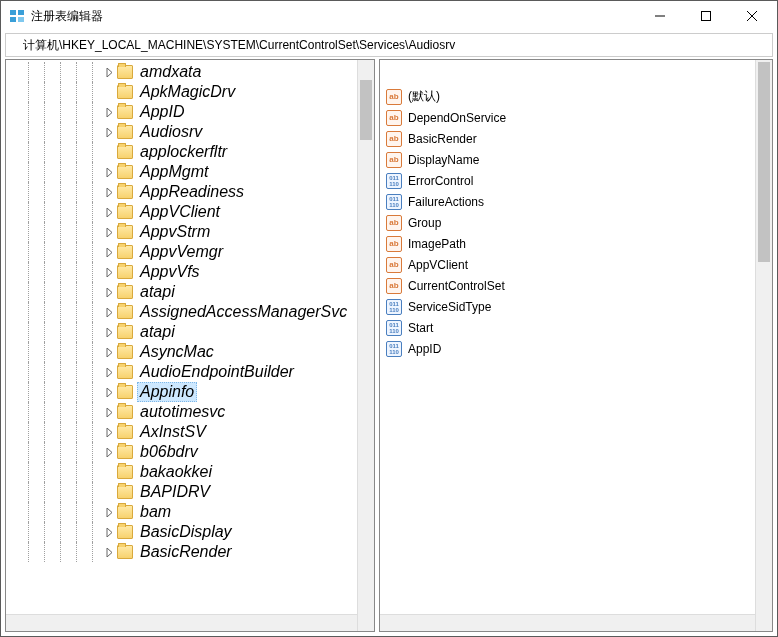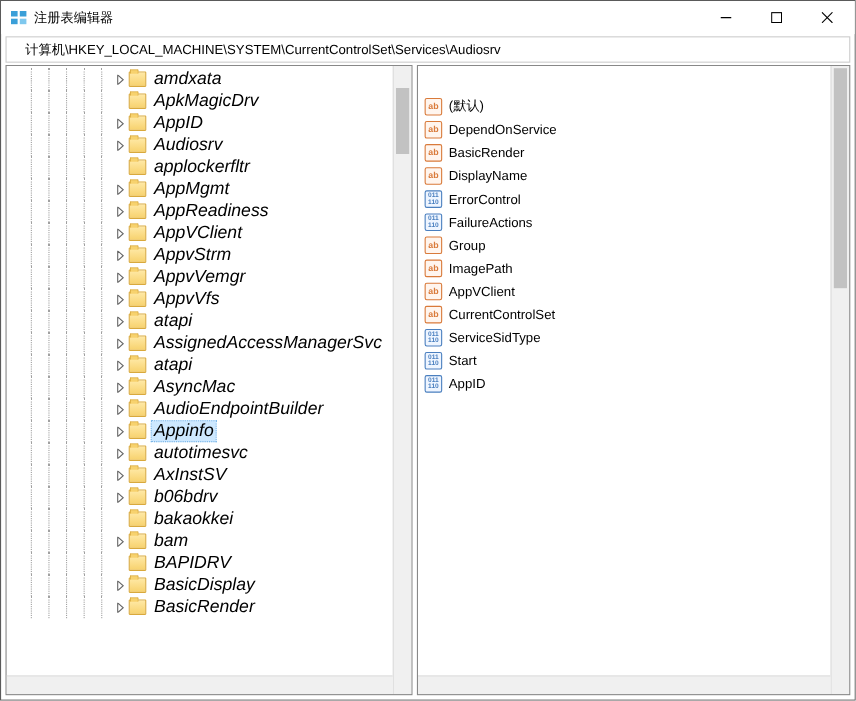--- a/index.html
+++ b/index.html
@@ -408,39 +408,39 @@
               <span class="tree-label">bakaokkei</span>
             </div>
             <div class="tree-row">
               <span class="tree-lines" style="width: 96px;">
                 <span class="dotted-v" style="position: absolute; left: 22px; top: 0px; bottom: 0px;"></span>
                 <span class="dotted-v" style="position: absolute; left: 38px; top: 0px; bottom: 0px;"></span>
                 <span class="dotted-v" style="position: absolute; left: 54px; top: 0px; bottom: 0px;"></span>
                 <span class="dotted-v" style="position: absolute; left: 70px; top: 0px; bottom: 0px;"></span>
                 <span class="dotted-v" style="position: absolute; left: 86px; top: 0px; bottom: 0px;"></span>
               </span>
+              <span class="expander"></span>
+              <span class="folder-icon"></span>
+              <span class="tree-label">BAPIDRV</span>
+            </div>
+            <div class="tree-row">
+              <span class="tree-lines" style="width: 96px;">
+                <span class="dotted-v" style="position: absolute; left: 22px; top: 0px; bottom: 0px;"></span>
+                <span class="dotted-v" style="position: absolute; left: 38px; top: 0px; bottom: 0px;"></span>
+                <span class="dotted-v" style="position: absolute; left: 54px; top: 0px; bottom: 0px;"></span>
+                <span class="dotted-v" style="position: absolute; left: 70px; top: 0px; bottom: 0px;"></span>
+                <span class="dotted-v" style="position: absolute; left: 86px; top: 0px; bottom: 0px;"></span>
+              </span>
               <span class="expander">
                 <svg width="9" height="9">
                   <path d="M2 0 L7 4.5 L2 9 Z" fill="none" stroke="#666"></path>
                 </svg>
               </span>
               <span class="folder-icon"></span>
               <span class="tree-label">bam</span>
-            </div>
-            <div class="tree-row">
-              <span class="tree-lines" style="width: 96px;">
-                <span class="dotted-v" style="position: absolute; left: 22px; top: 0px; bottom: 0px;"></span>
-                <span class="dotted-v" style="position: absolute; left: 38px; top: 0px; bottom: 0px;"></span>
-                <span class="dotted-v" style="position: absolute; left: 54px; top: 0px; bottom: 0px;"></span>
-                <span class="dotted-v" style="position: absolute; left: 70px; top: 0px; bottom: 0px;"></span>
-                <span class="dotted-v" style="position: absolute; left: 86px; top: 0px; bottom: 0px;"></span>
-              </span>
-              <span class="expander"></span>
-              <span class="folder-icon"></span>
-              <span class="tree-label">BAPIDRV</span>
             </div>
             <div class="tree-row">
               <span class="tree-lines" style="width: 96px;">
                 <span class="dotted-v" style="position: absolute; left: 22px; top: 0px; bottom: 0px;"></span>
                 <span class="dotted-v" style="position: absolute; left: 38px; top: 0px; bottom: 0px;"></span>
                 <span class="dotted-v" style="position: absolute; left: 54px; top: 0px; bottom: 0px;"></span>
                 <span class="dotted-v" style="position: absolute; left: 70px; top: 0px; bottom: 0px;"></span>
                 <span class="dotted-v" style="position: absolute; left: 86px; top: 0px; bottom: 0px;"></span>
               </span>
               <span class="expander">

